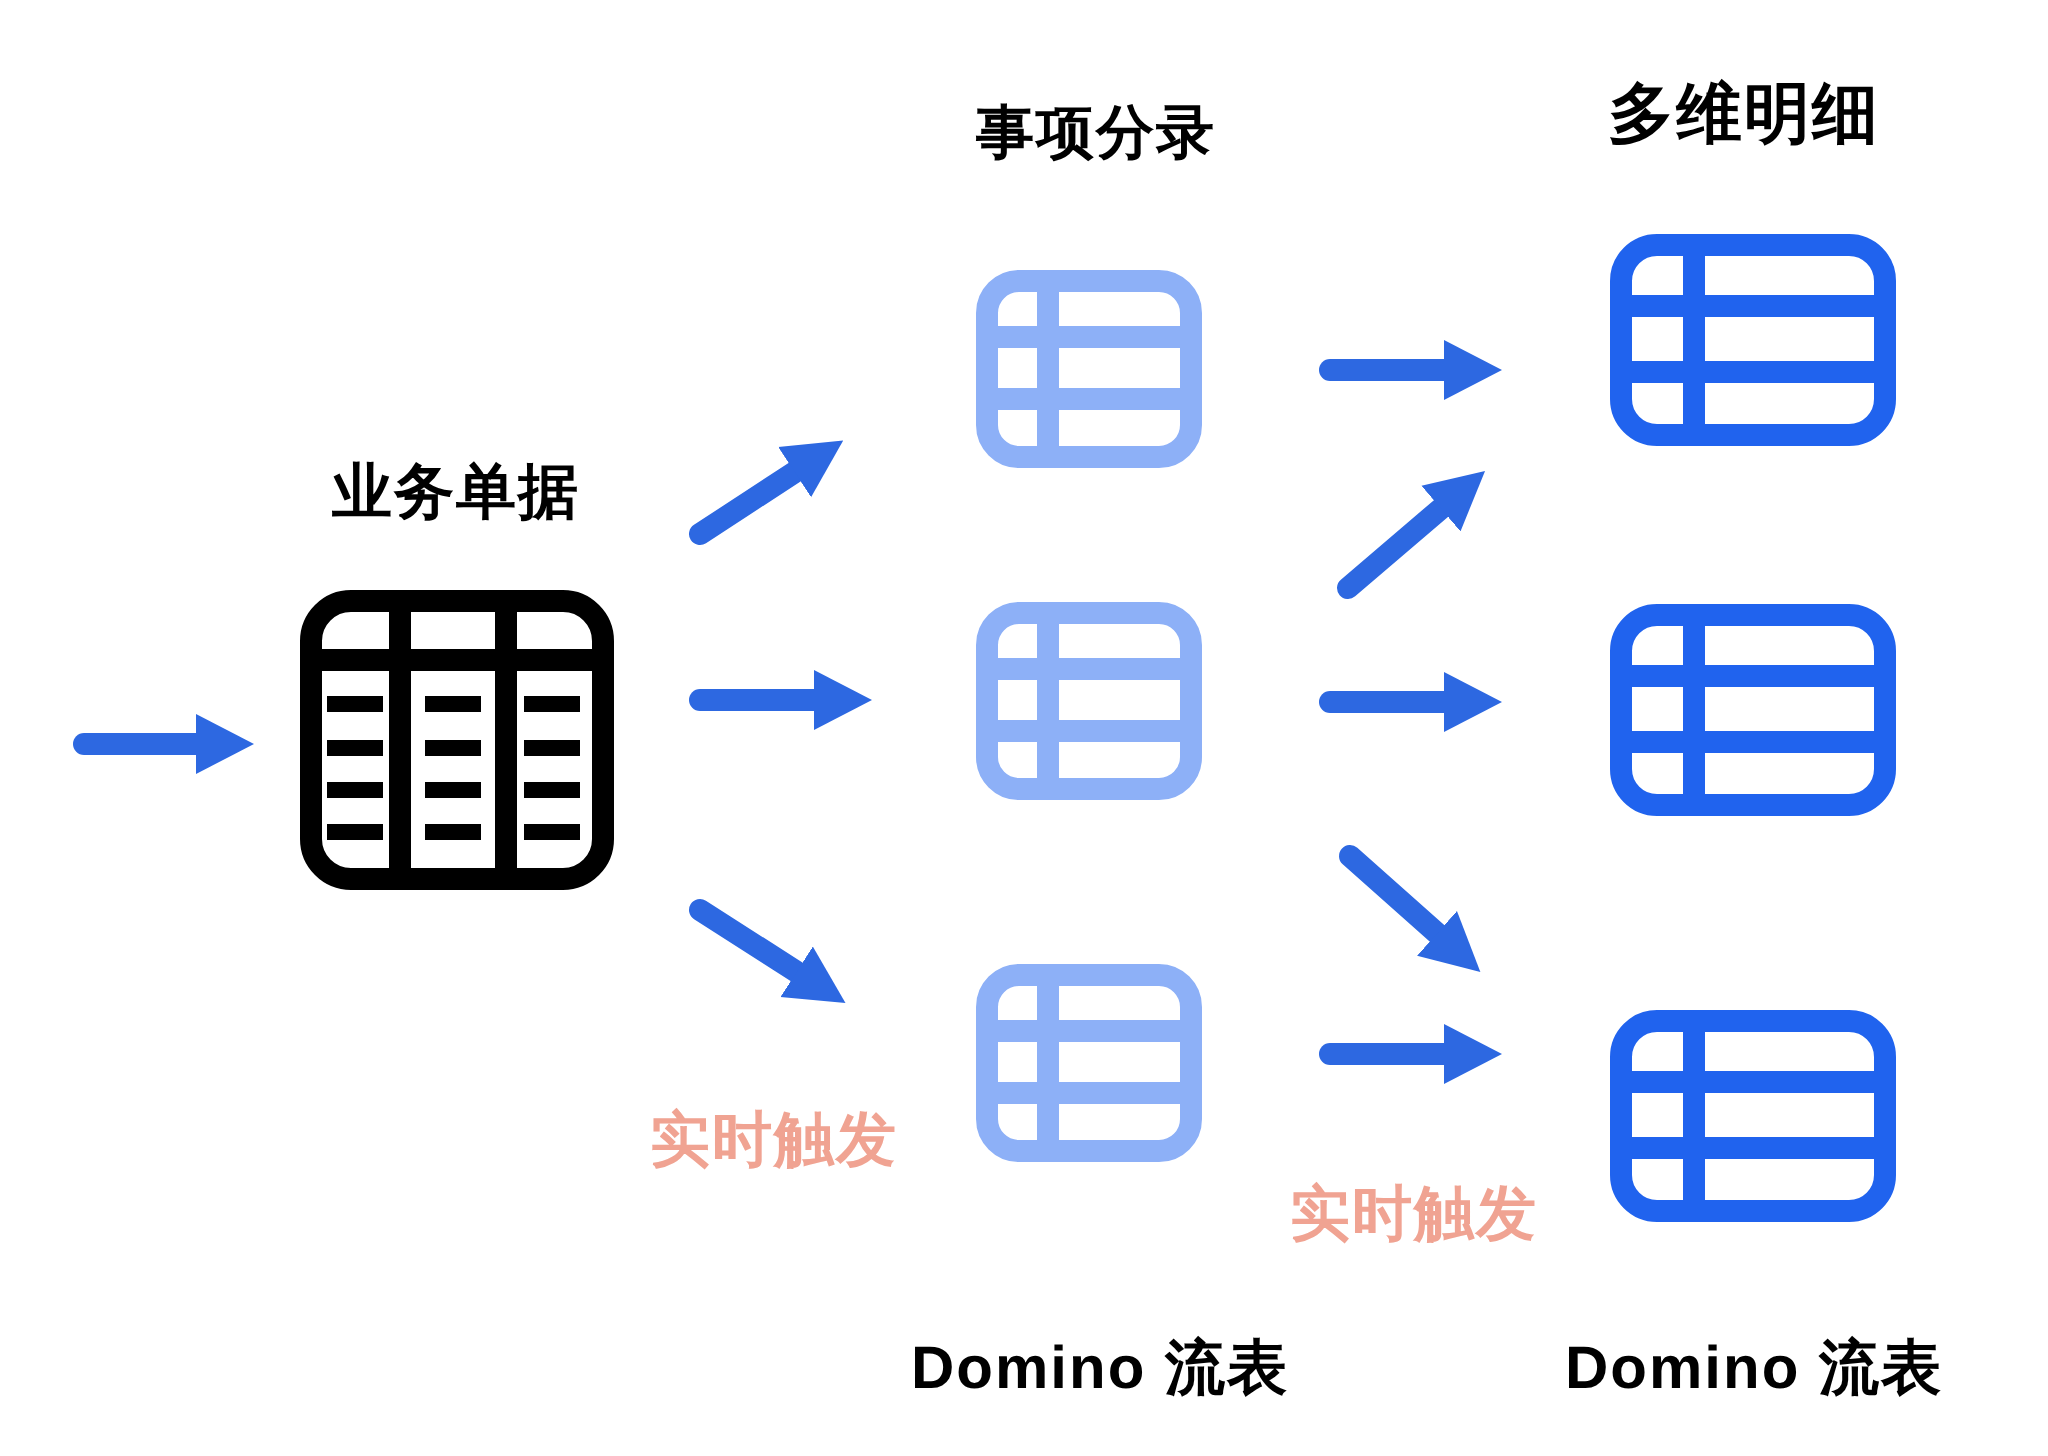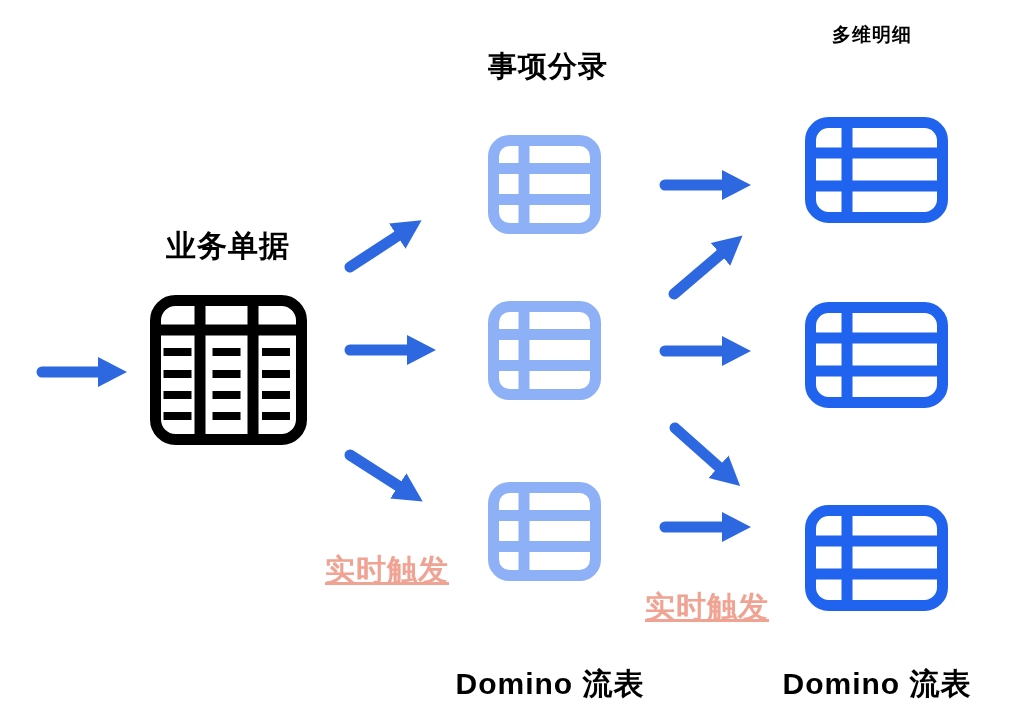--- a/index.html
+++ b/index.html
@@ -20,38 +20,38 @@
     font-family:"Liberation Sans", sans-serif;
   }
   .lbl{
     position:absolute;
     transform:translateX(-50%);
     white-space:nowrap;
     font-weight:bold;
     color:var(--text_black);
     letter-spacing:1px;
   }
-  .lbl.pink{color:var(--trigger_pink);text-decoration:underline;}
+  .lbl.pink{color:var(--trigger_pink);}
   .icon{position:absolute;line-height:0;}
   .icon svg{display:block;}
   .stroke-black{stroke:var(--icon_black);}
   .fill-black{fill:var(--icon_black);}
   .stroke-lb{stroke:var(--icon_light_blue);}
   .stroke-db{stroke:var(--icon_dark_blue);}
   .arrows{position:absolute;left:0;top:0;pointer-events:none;}
   .arrow{stroke:var(--arrow_blue);stroke-width:11;stroke-linecap:round;fill:none;}
 </style>
 </head>
 <body>
 
 <div class="canvas">
 
   <div class="lbl" style="left:228px;top:226px;font-size:30px;">业务单据</div>
   <div class="lbl" style="left:548px;top:47px;font-size:29px;">事项分录</div>
-  <div class="lbl" style="left:872px;top:22px;font-size:19px;">多维明细</div>
+  <div class="lbl" style="left:872px;top:35px;font-size:33px;">多维明细</div>
   <div class="lbl pink" style="left:387px;top:550px;font-size:30px;">实时触发</div>
   <div class="lbl pink" style="left:707px;top:587px;font-size:30px;">实时触发</div>
   <div class="lbl" style="left:550px;top:664px;font-size:30px;">Domino 流表</div>
   <div class="lbl" style="left:877px;top:664px;font-size:30px;">Domino 流表</div>
 
   <div class="icon" style="left:150px;top:295px;">
     <svg width="157" height="150" viewBox="0 0 157 150">
       <rect class="stroke-black" x="5.5" y="5.5" width="146" height="139" rx="20" fill="none" stroke-width="11"></rect>
       <line class="stroke-black" x1="50" y1="8" x2="50" y2="142" stroke-width="11"></line>
       <line class="stroke-black" x1="103" y1="8" x2="103" y2="142" stroke-width="11"></line>

